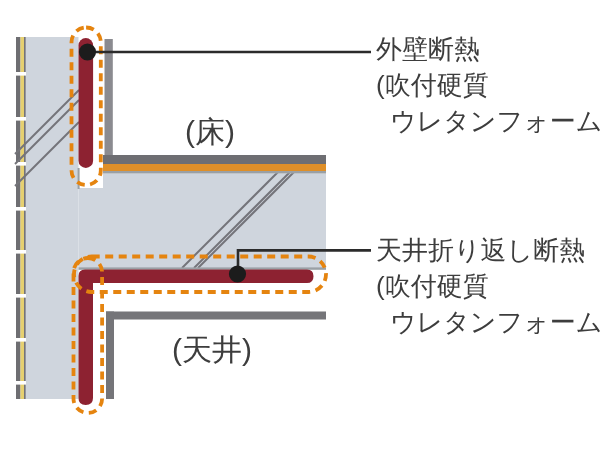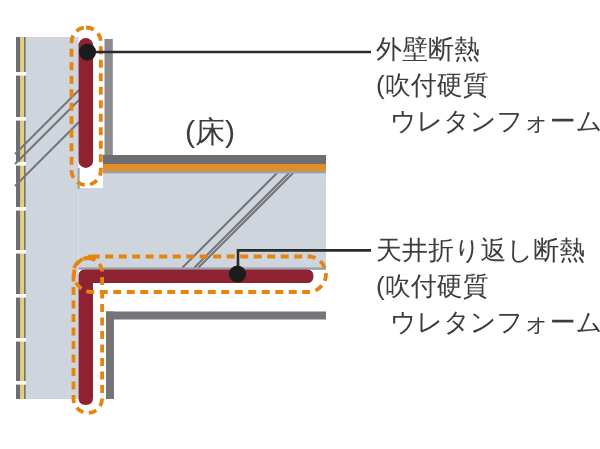--- a/index.html
+++ b/index.html
@@ -105,20 +105,21 @@
       <rect x="73.5" y="258" width="28.6" height="155" rx="14.3"></rect>
     </g>
 
     <line x1="95" y1="52" x2="371" y2="52" stroke="var(--leader-black)" stroke-width="2.6"></line>
     <circle cx="87.5" cy="52" r="8.6" fill="var(--dot-black)"></circle>
     <path d="M238,274 L238,250.4 L371,250.4" fill="none" stroke="var(--leader-black)" stroke-width="2.6"></path>
     <circle cx="237.5" cy="274" r="8.6" fill="var(--dot-black)"></circle>
   </svg>
 
   <div class="room-label" style="left:185px;top:116px">(床)</div>
+  <div class="room-label" style="left:172px;top:334px">(天井)</div>
 
   <div class="annotation" style="left:376px;top:31px">
     <div>外壁断熱</div>
     <div>(吹付硬質</div>
     <div class="indent">ウレタンフォーム)</div>
   </div>
 
   <div class="annotation" style="left:376px;top:232px">
     <div>天井折り返し断熱</div>
     <div>(吹付硬質</div>

